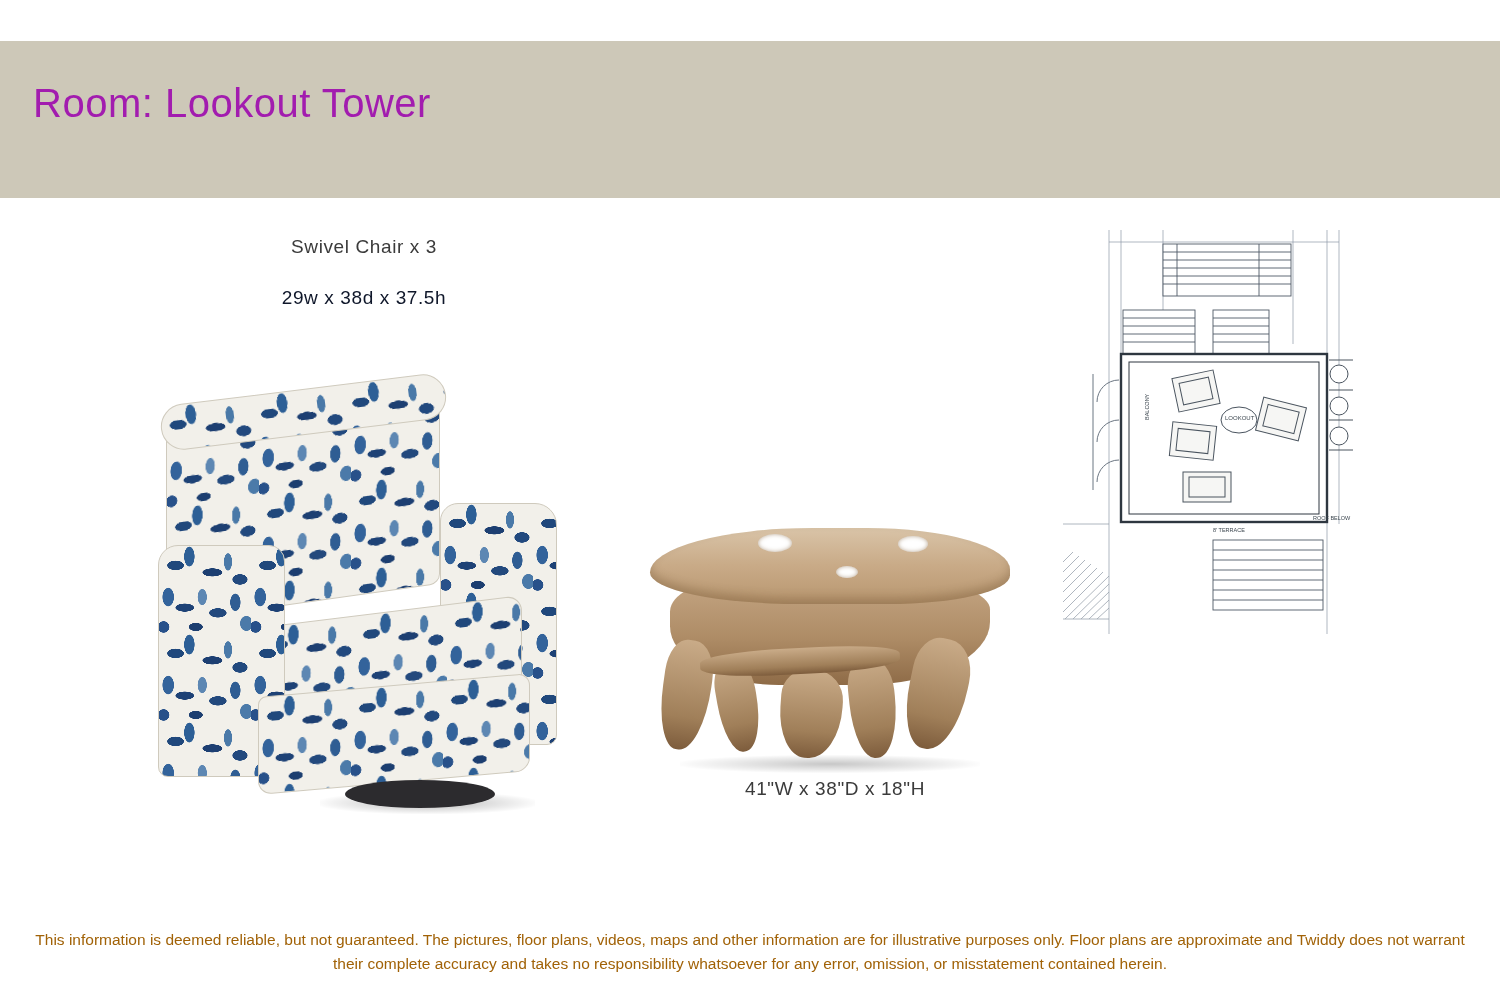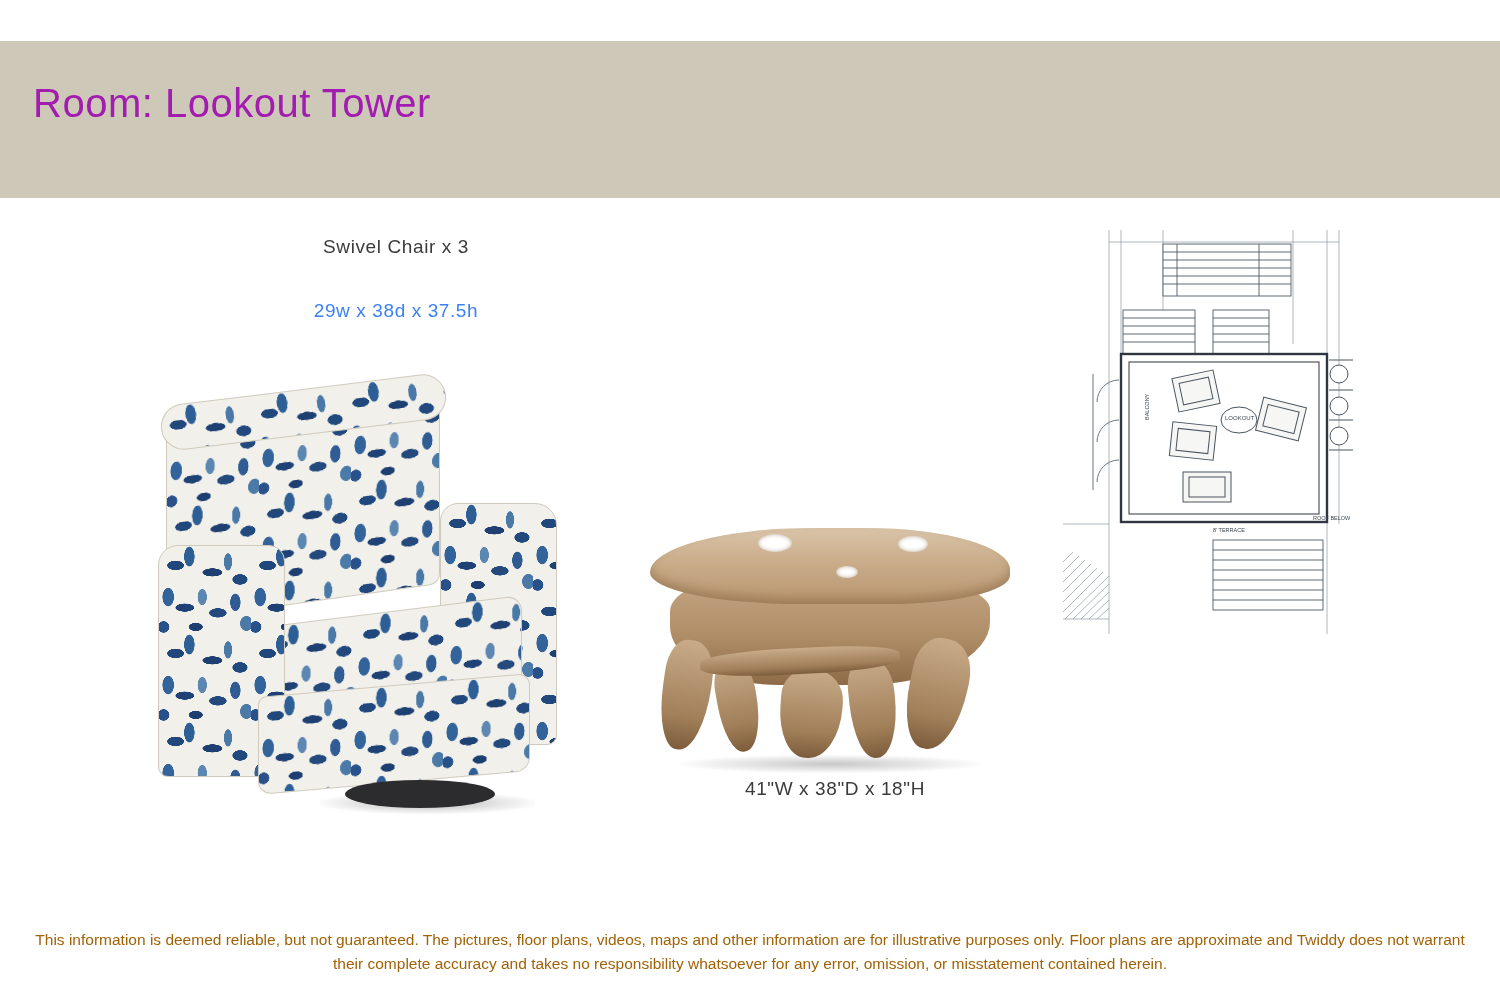--- a/index.html
+++ b/index.html
@@ -33,38 +33,38 @@
     color: #a21caf;
     letter-spacing: 0.5px;
     line-height: 1;
     white-space: nowrap;
     margin-left: 9px;
   }
 
   
   .chair-block {
     position: absolute;
-    left: 156px;
+    left: 124px;
     top: 236px;
     width: 480px;
   }
   .item-title {
     text-align: center;
     font-size: 19px;
     color: #3b3b3b;
     letter-spacing: 0.6px;
     font-weight: 400;
   }
   .item-dims {
     text-align: center;
     font-size: 19px;
-    color: #3b82f6;
+    color: #0f172a;
     letter-spacing: 0.6px;
     font-weight: 400;
-    margin-top: 42px;
+    margin-top: 29px;
   }
 
   
   .chair-art {
     position: absolute;
     left: 140px;
     top: 375px;
     width: 460px;
     height: 445px;
   }

